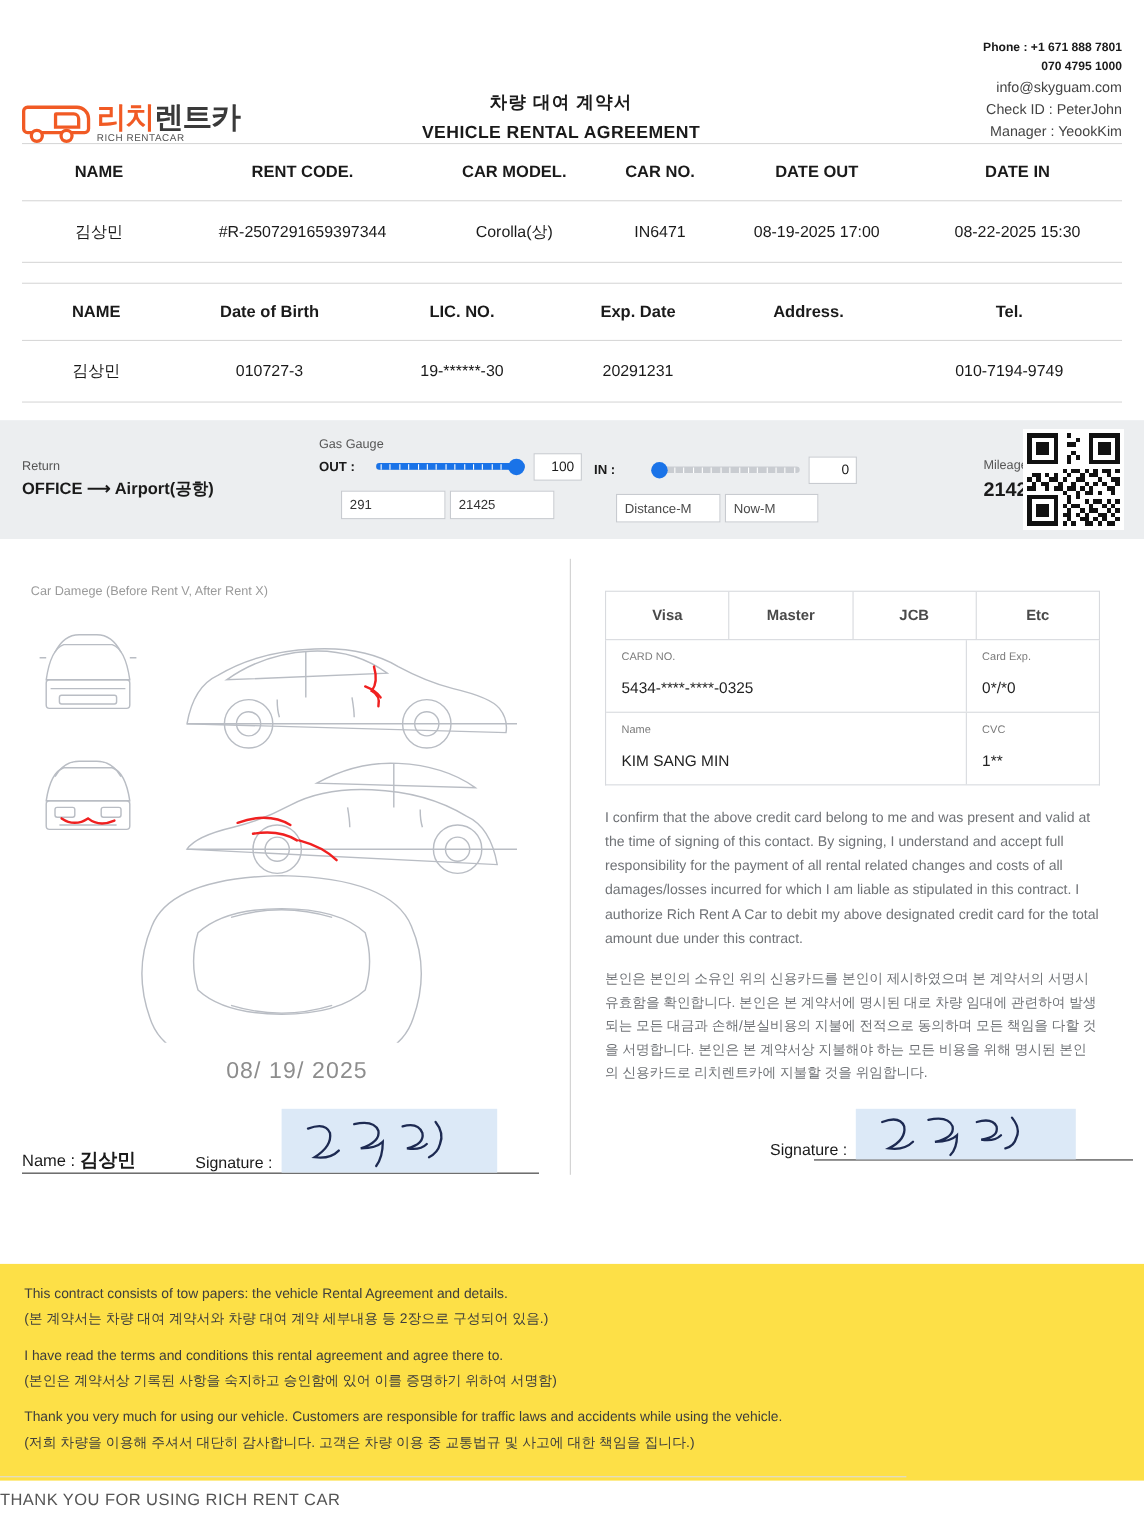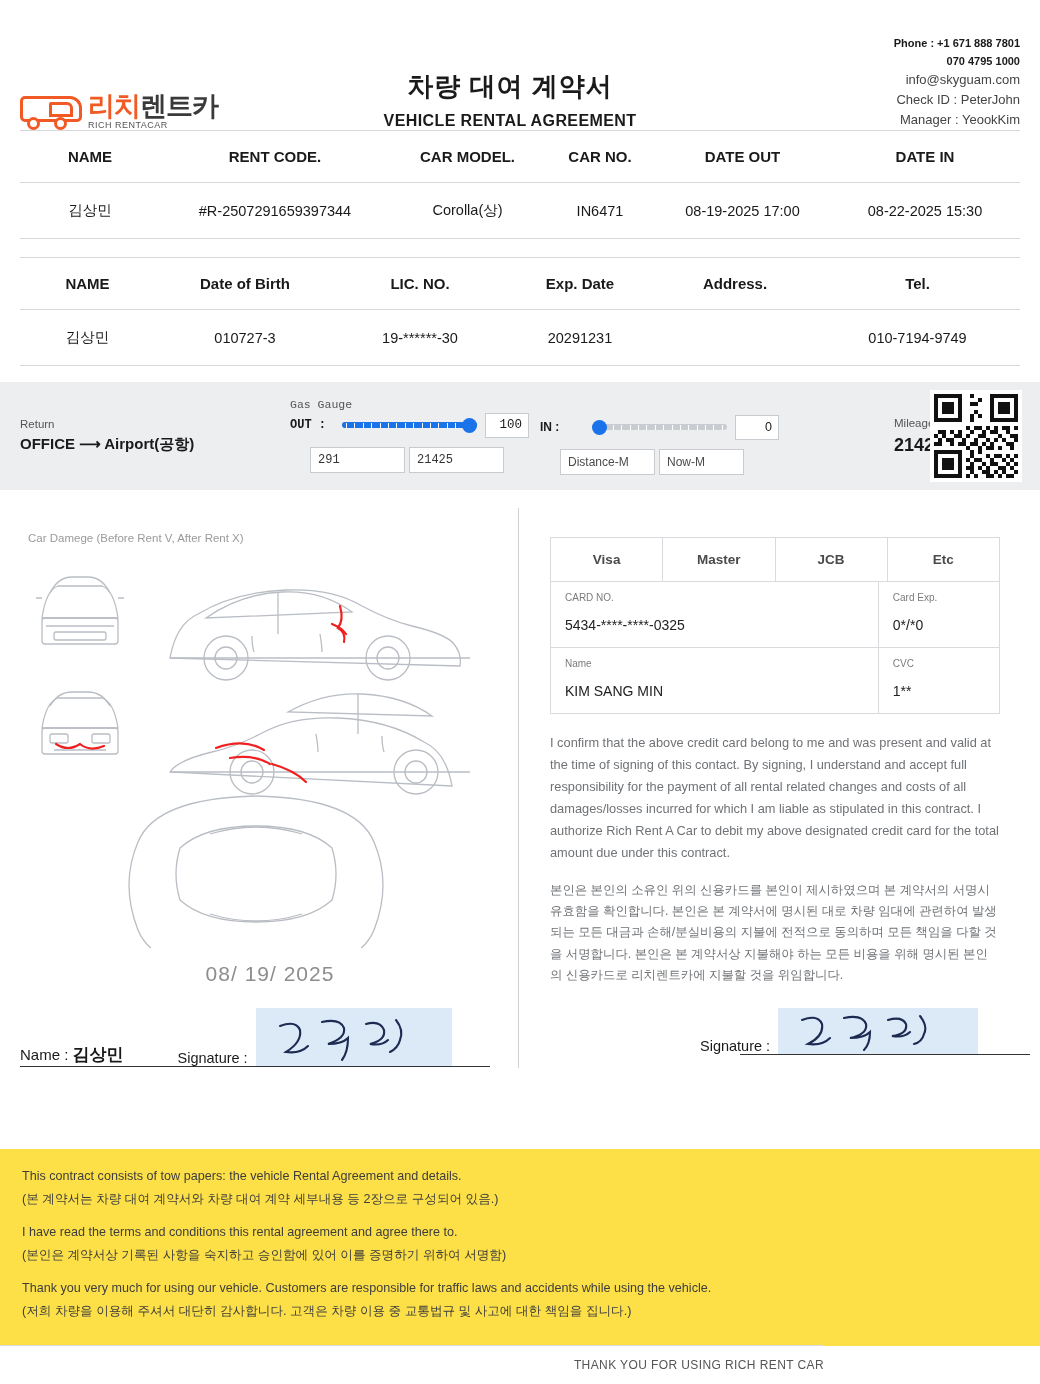--- a/index.html
+++ b/index.html
@@ -27,21 +27,21 @@
     border:3px solid #f15a24; border-radius:2px 6px 0 0; background:#fff;
   }
   .wheel { position:absolute; bottom:-4px; width:13px; height:13px; border:3px solid #f15a24; border-radius:50%; background:#fff; }
   .wheel.l{ left:7px; } .wheel.r{ left:34px; }
   .logo-text { font-size:27px; font-weight:bold; letter-spacing:-1px; }
   .logo-text .k1 { color:#f15a24; }
   .logo-text .k2 { color:#3a3a3a; }
   .logo-sub { font-size:9px; color:#555; letter-spacing:0.5px; margin-top:-4px; }
 
   .title-wrap { flex:1; text-align:center; padding-top:2px; }
-  .title-ko { font-size:26px; font-weight:bold; letter-spacing:1px; }
+  .title-ko { font-size:16px; font-weight:bold; letter-spacing:1px; }
   .title-en { font-size:16px; font-weight:bold; margin-top:8px; letter-spacing:0.4px; }
 
   .contact { width:260px; text-align:right; font-size:13px; line-height:1.55; padding-top:2px; }
   .contact .strong { font-weight:bold; font-size:11px; }
   .contact .muted { color:#444; }
 
   
   .tbl { margin:0 20px; border-top:1px solid #d8d8d8; }
   .tbl .row { display:flex; align-items:center; }
   .tbl .hrow { height:52px; border-bottom:1px solid #d8d8d8; }
@@ -109,21 +109,21 @@
   .para.ko { font-size:12.4px; margin-top:16px; }
   .rsign { display:flex; align-items:flex-end; margin-top:22px; }
   .rsign .lab { font-size:14.5px; }
   .rsign .box { width:200px; height:46px; background:#dce9f7; margin-left:8px; }
   .rsign-underline { border-bottom:1px solid #333; width:290px; margin-left:190px; }
 
   
   .footnote { position:absolute; left:0; bottom:38px; width:1040px; background:#fde047; padding:18px 22px 20px 22px; }
   .footnote p { margin:0 0 4px 0; font-size:12.6px; color:#3d3d3d; line-height:1.55; }
   .footnote .gap { margin-top:13px; }
-  .thanks { position:absolute; left:0; bottom:0; width:824px; border-top:1px solid #dcdcdc; text-align:right; font-size:12px; color:#555; padding:12px 0; letter-spacing:0.4px; }
+  .thanks { position:absolute; left:0; bottom:0; width:824px; border-top:1px solid #dcdcdc; text-align:left; font-size:15px; color:#555; padding:12px 0; letter-spacing:0.4px; }
 
   svg { display:block; }
 </style>
 </head>
 <body>
 
 <div class="page">
 
   <div class="header">
     <div class="logo-wrap">
@@ -196,21 +196,21 @@
     </div>
   </div>
 
   <div class="gasbar">
     <div class="ret">
       <div class="lbl">Return</div>
       <div class="val">OFFICE ⟶ Airport(공항)</div>
     </div>
 
     <div class="gauge-block">
-      <div class="g-col" style="width:250px;font-family:Liberation Mono, monospace;">
+      <div class="g-col" style="width:250px;">
         <div class="g-title">Gas Gauge</div>
         <div class="g-line">
           <div class="g-label">OUT :</div>
           <div class="slider">
             <div class="track">
                 <div class="fill" style="width:100%"></div>
               </div>
             <div class="ticks">
               <i></i>
                 <i></i>

